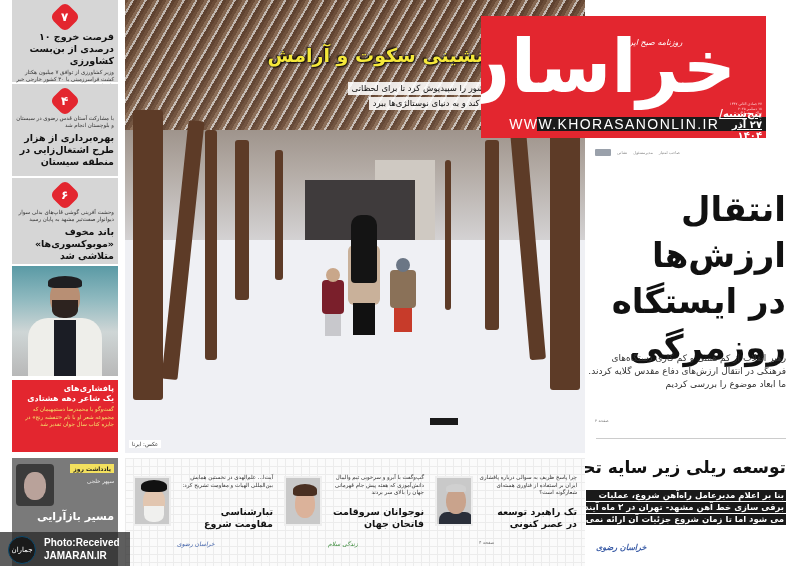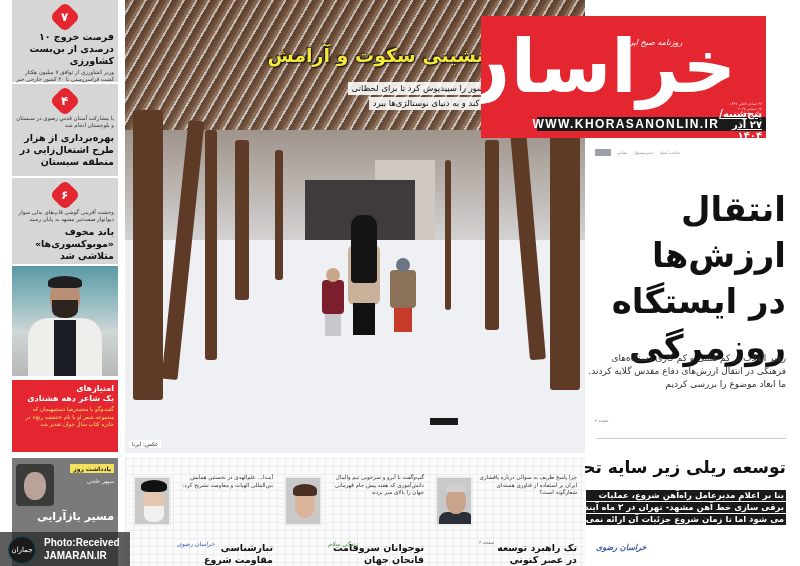--- a/index.html
+++ b/index.html
@@ -71,21 +71,21 @@
     padding: 1px 4px; margin-bottom: 2px; width: fit-content; margin-left: auto; }
   .photo-credit { position: absolute; left: 4px; top: 440px; background: #fff; color: #333; font-size: 5.5px; padding: 1px 3px; }
   .snow-sign { position: absolute; left: 305px; top: 418px; width: 28px; height: 7px; background: #1a1a1a; }
 
   
   .masthead { position: absolute; left: 481px; top: 16px; width: 285px; height: 122px; background: #e3262f; overflow: hidden; }
   .mast-logo { position: absolute; right: 30px; top: 2px; color: #fff; font-weight: bold; font-size: 74px; line-height: 96px; letter-spacing: -2px; }
   .mast-sub { position: absolute; left: 140px; top: 22px; color: #fff; font-size: 8px; font-style: italic; }
   .mast-details { position: absolute; right: 4px; top: 86px; color: #ffd9d9; font-size: 3.5px; line-height: 4.5px; text-align: right; width: 40px; }
   .mast-bar { position: absolute; left: 56px; top: 118px; width: 238px; height: 14px; background: #1a1a1a; display: flex; align-items: center; justify-content: space-between; padding: 0 4px; }
-  .mast-url { direction: ltr; color: #fff; font-family: "Liberation Sans", sans-serif; font-size: 12px; font-weight: bold; letter-spacing: 1.4px; }
+  .mast-url { direction: ltr; color: #fff; font-family: "Liberation Sans", sans-serif; font-size: 14px; font-weight: normal; letter-spacing: 1.4px; }
   .mast-date { color: #fff; font-weight: bold; font-size: 10px; text-decoration: underline; }
   .meta-row { position: absolute; left: 595px; top: 146px; width: 140px; height: 12px; display: flex; justify-content: flex-end; gap: 6px; align-items: center; }
   .meta-row .meta { color: #888; font-size: 4px; }
   .meta-row .logo-chip { width: 16px; height: 7px; background: #9aa1ab; border-radius: 1px; }
 
   
   .main-headline { position: absolute; right: 14px; top: 186px; width: 200px; text-align: right; font-weight: bold; color: #111;
     font-size: 34px; line-height: 46px; letter-spacing: -1px; }
   .main-lede { position: absolute; right: 14px; top: 352px; width: 200px; text-align: right; color: #333; font-size: 9px; line-height: 13px; }
   .main-page-ref { position: absolute; left: 595px; top: 418px; font-size: 4px; color: #777; }
@@ -96,21 +96,21 @@
   .sub-source { position: absolute; left: 596px; top: 543px; color: #3e5fa8; font-size: 8px; font-style: italic; font-weight: bold; }
 
   
   .bottom-strip { position: absolute; left: 125px; top: 458px; width: 460px; height: 108px;
     background-color: #fbfbfb;
     background-image: linear-gradient(#ececec 1px, transparent 1px), linear-gradient(90deg, #ececec 1px, transparent 1px);
     background-size: 8px 8px; }
   .bitem { position: absolute; top: 10px; height: 90px; }
   .bitem .bphoto { position: absolute; top: 8px; width: 38px; height: 50px; background: #c9c9c9; overflow: hidden; border: 2px solid #eee; }
   .bitem .intro { position: absolute; top: 6px; text-align: right; font-size: 5.5px; line-height: 7.5px; color: #333; }
-  .bitem .btitle { position: absolute; top: 38px; text-align: right; font-size: 9.5px; line-height: 12px; font-weight: bold; color: #111; margin-top: 36px; }
+  .bitem .btitle { position: absolute; top: 38px; text-align: right; font-size: 9.5px; line-height: 12px; font-weight: bold; color: #111; }
   .bitem .bsource { position: absolute; top: 72px; font-size: 6px; color: #3e5fa8; font-style: italic; }
   .face-old { position: absolute; left: 8px; top: 10px; width: 22px; height: 28px; background: #e2c6b0; border-radius: 45%; }
   .turban { position: absolute; left: 6px; top: 2px; width: 26px; height: 12px; background: #111; border-radius: 50% 50% 30% 30%; }
   .beard-w { position: absolute; left: 9px; top: 28px; width: 20px; height: 16px; background: #f0f0ee; border-radius: 0 0 45% 45%; }
   .face-young { position: absolute; left: 9px; top: 12px; width: 20px; height: 28px; background: #dbb29a; border-radius: 45%; }
   .hair-young { position: absolute; left: 7px; top: 6px; width: 24px; height: 12px; background: #4a3022; border-radius: 50% 50% 20% 20%; }
   .face-zarif { position: absolute; left: 9px; top: 10px; width: 20px; height: 26px; background: #c9a38c; border-radius: 45%; }
   .hair-zarif { position: absolute; left: 9px; top: 6px; width: 20px; height: 8px; background: #d0d0d0; border-radius: 50% 50% 20% 20%; }
   .suit { position: absolute; left: 2px; top: 34px; width: 34px; height: 16px; background: #2a2f3a; border-radius: 8px 8px 0 0; }
 </style>
@@ -144,21 +144,21 @@
 
     <div class="poet-box">
       <div class="poet-photo">
         <div class="jacket"></div>
           <div class="shirt"></div>
           <div class="head"></div>
           <div class="beard"></div>
           <div class="cap"></div>
       </div>
       <div class="poet-red">
-        <div class="poet-title">امتیاز‌های</div>
+        <div class="poet-title">پافشاری‌های</div>
         <div class="poet-title">یک شاعر دهه هشتادی</div>
         <div class="poet-sub">گفت‌وگو با محمدرضا دستمهیمان که مجموعه شعر او با نام «تنفشه رنج» در جایزه کتاب سال جوان تقدیر شد</div>
       </div>
     </div>
 
     <div class="note-box">
       <div class="note-photo">
           <div class="face"></div>
         </div>
       <div class="note-tag">یادداشت روز</div>

